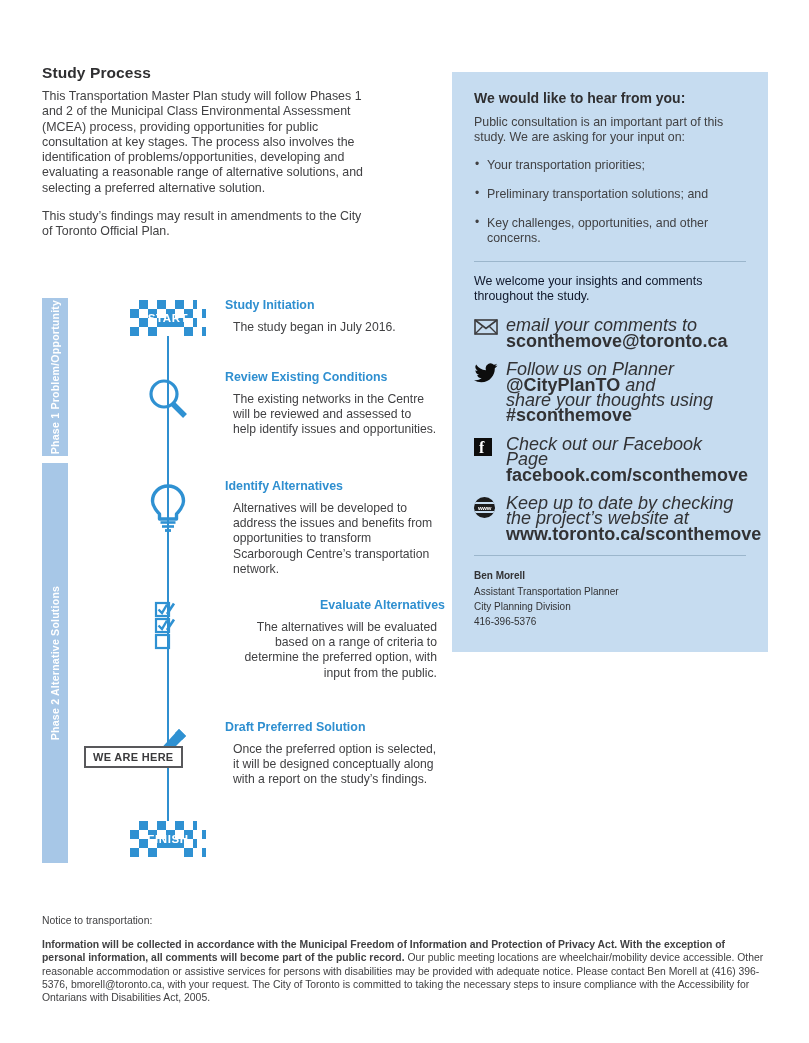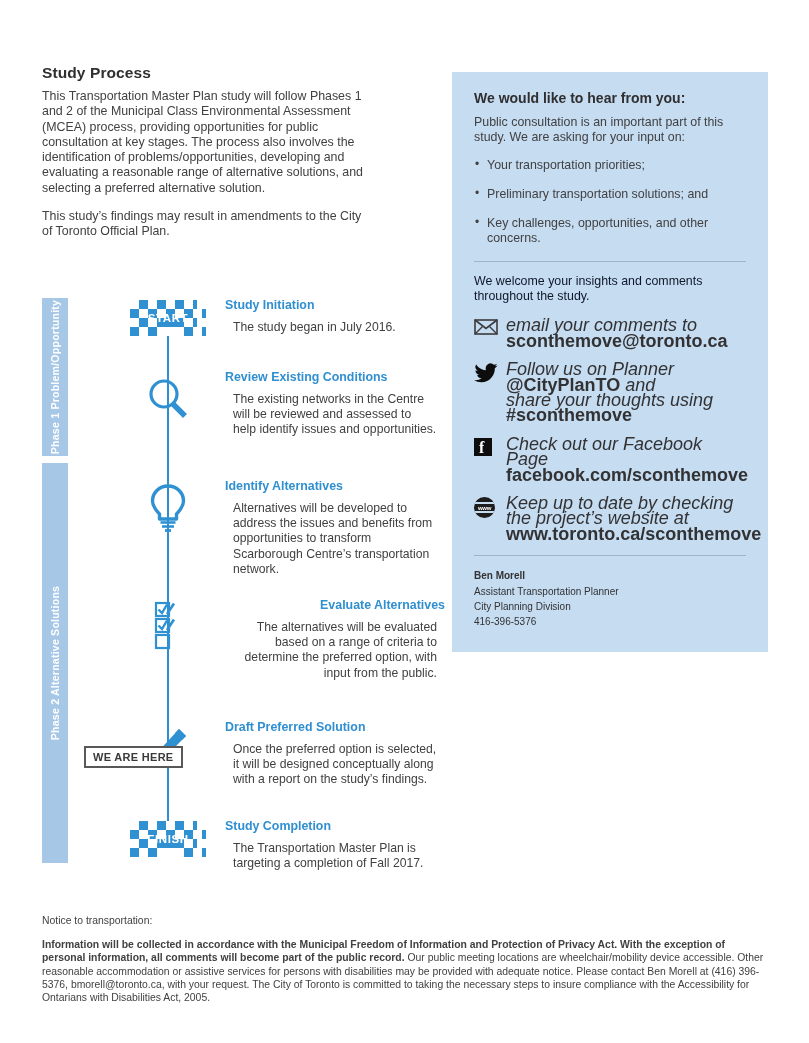--- a/index.html
+++ b/index.html
@@ -400,24 +400,20 @@
         <div class="sq" style="left:54px;top:0px;"></div>
         <div class="sq" style="left:54px;top:18px;"></div>
         <div class="sq" style="left:63px;top:9px;"></div>
         <div class="sq" style="left:63px;top:27px;"></div>
         <div class="sq" style="left:67px;top:0px;width:9px;"></div>
         <div class="sq" style="left:67px;top:18px;width:9px;"></div>
       </div>
       <div class="flag-label">FINISH</div>
     </div>
   </div>
-  <div class="milestone-text" style="top:521px;">
-    <p class="milestone-heading">Study Completion</p>
-    <p class="milestone-body">The Transportation Master Plan is targeting a completion of Fall 2017.</p>
-  </div>
 </div>
 
 <div id="sidebar">
   <h2 id="sidebar-title">We would like to hear from you:</h2>
   <p id="sidebar-intro">Public consultation is an important part of this study. We are asking for your input on:</p>
 
   <div class="sidebar-bullet">Your transportation priorities;</div>
   <div class="sidebar-bullet">Preliminary transportation solutions; and</div>
   <div class="sidebar-bullet">Key challenges, opportunities, and other concerns.</div>
 

